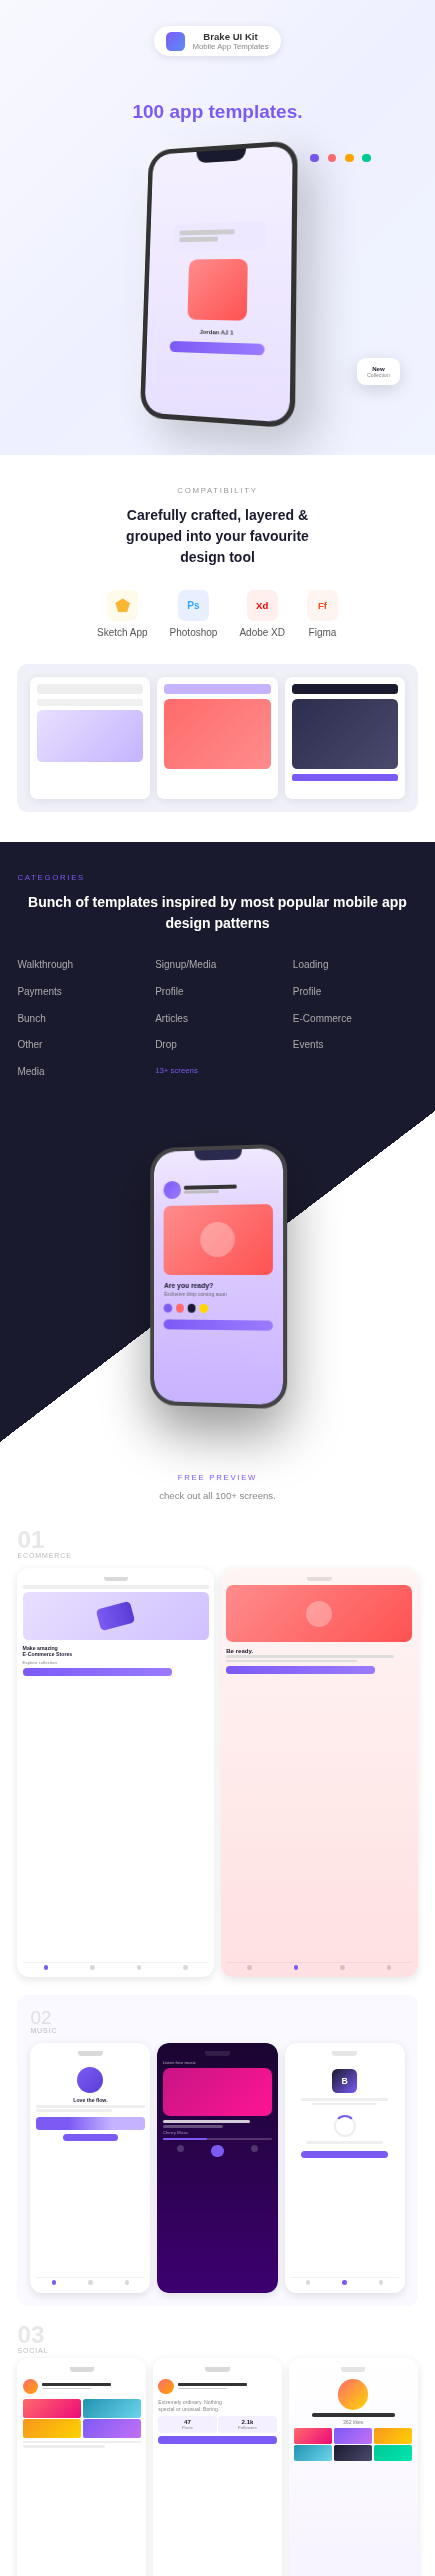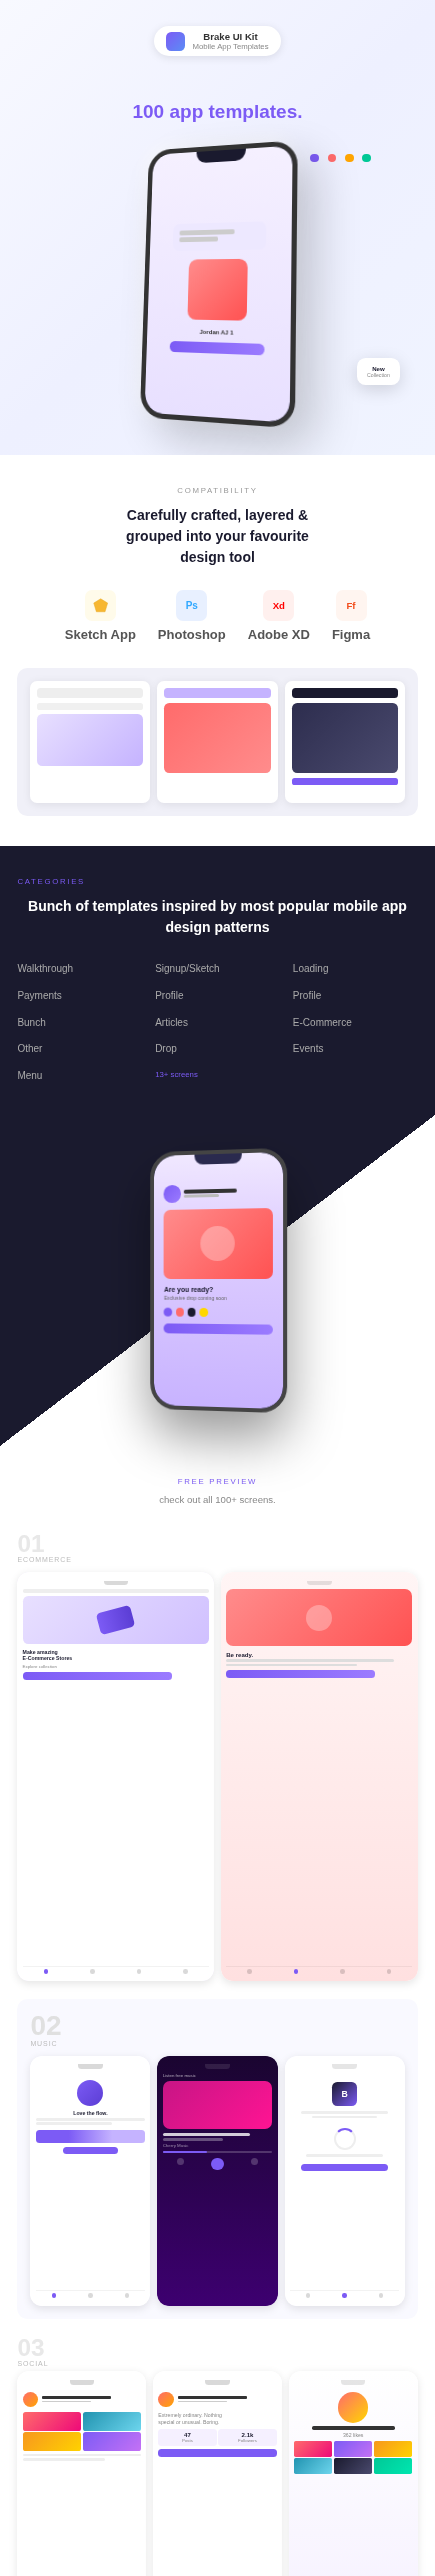--- a/index.html
+++ b/index.html
@@ -139,23 +139,23 @@
     .tool-icon {
       width: 31px;
       height: 31px;
       border-radius: 7px;
       display: flex;
       align-items: center;
       justify-content: center;
       font-size: 14px;
     }
     .tool-label {
-      font-size: 13px;
+      font-size: 10px;
       color: #555;
-      font-weight: 700;
+      font-weight: 400;
     }
     .sketch-icon { background: #fffbea; color: #f7b731; }
     .photoshop-icon { background: #e8f0ff; color: #1e4d8c; }
     .adobe-icon { background: #fff0ee; color: #ff0000; }
     .figma-icon { background: #fff5f0; color: #f24e1e; }
 
     
     .design-preview {
       background: #f8f9ff;
       padding: 17.4px;
@@ -428,32 +428,32 @@
     </div>
   </div>
 </section>
 
 <section class="categories-section">
   <div class="section-tag" style="color:#7c5bf5;">CATEGORIES</div>
   <h2 class="categories-title">Bunch of templates inspired by most popular mobile app design patterns</h2>
 
   <div class="cat-grid">
     <div class="cat-item">Walkthrough</div>
-    <div class="cat-item">Signup/Sketch</div>
+    <div class="cat-item">Signup/Media</div>
     <div class="cat-item">Loading</div>
     <div class="cat-item">Payments</div>
     <div class="cat-item">Profile</div>
     <div class="cat-item">Profile</div>
     <div class="cat-item">Bunch</div>
     <div class="cat-item">Articles</div>
     <div class="cat-item">E-Commerce</div>
     <div class="cat-item">Other</div>
     <div class="cat-item">Drop</div>
     <div class="cat-item">Events</div>
-    <div class="cat-item">Menu</div>
+    <div class="cat-item">Media</div>
     <div class="cat-item" style="color:#7c5bf5; font-size:7.8px;">13+ screens</div>
   </div>
 </section>
 
 <section style="background: linear-gradient(to bottom right, #1a1a2e 50%, #fff 50%); padding:35px 17.4px; display:flex; justify-content:center; align-items:center; min-height:278px; position:relative;">
   <div class="showcase-phone">
     <div class="showcase-notch"></div>
     <div class="showcase-screen">
       <div style="margin-top:13px;">
 
@@ -534,21 +534,21 @@
           </div>
         </div>
       </div>
 
     </div>
   </div>
 
   <div style="background:#f9f9ff; padding:13px; border-radius:10.4px; margin-bottom:17.4px;">
     <div style="display:flex; align-items:flex-start; margin-bottom:8.7px;">
       <div>
-        <span style="font-size:28px; font-weight:700; color:#e0e0e0; line-height:1;">02</span>
+        <span style="font-size:19px; font-weight:400; color:#e0e0e0; line-height:1;">02</span>
         <span style="font-size:7px; color:#bbb; text-transform:uppercase; letter-spacing:0.9px; display:block;">Music</span>
       </div>
     </div>
 
     <div style="display:flex; gap:7px;">
 
       <div class="mini-ph">
         <div class="mini-ph-inner screen-white">
           <div class="mph-notch" style="background:rgba(0,0,0,0.15);"></div>
           <div style="width:26px; height:26px; border-radius:50%; background:linear-gradient(135deg,#7c5bf5,#5b3dd4); margin:7px auto 4.4px;"></div>

